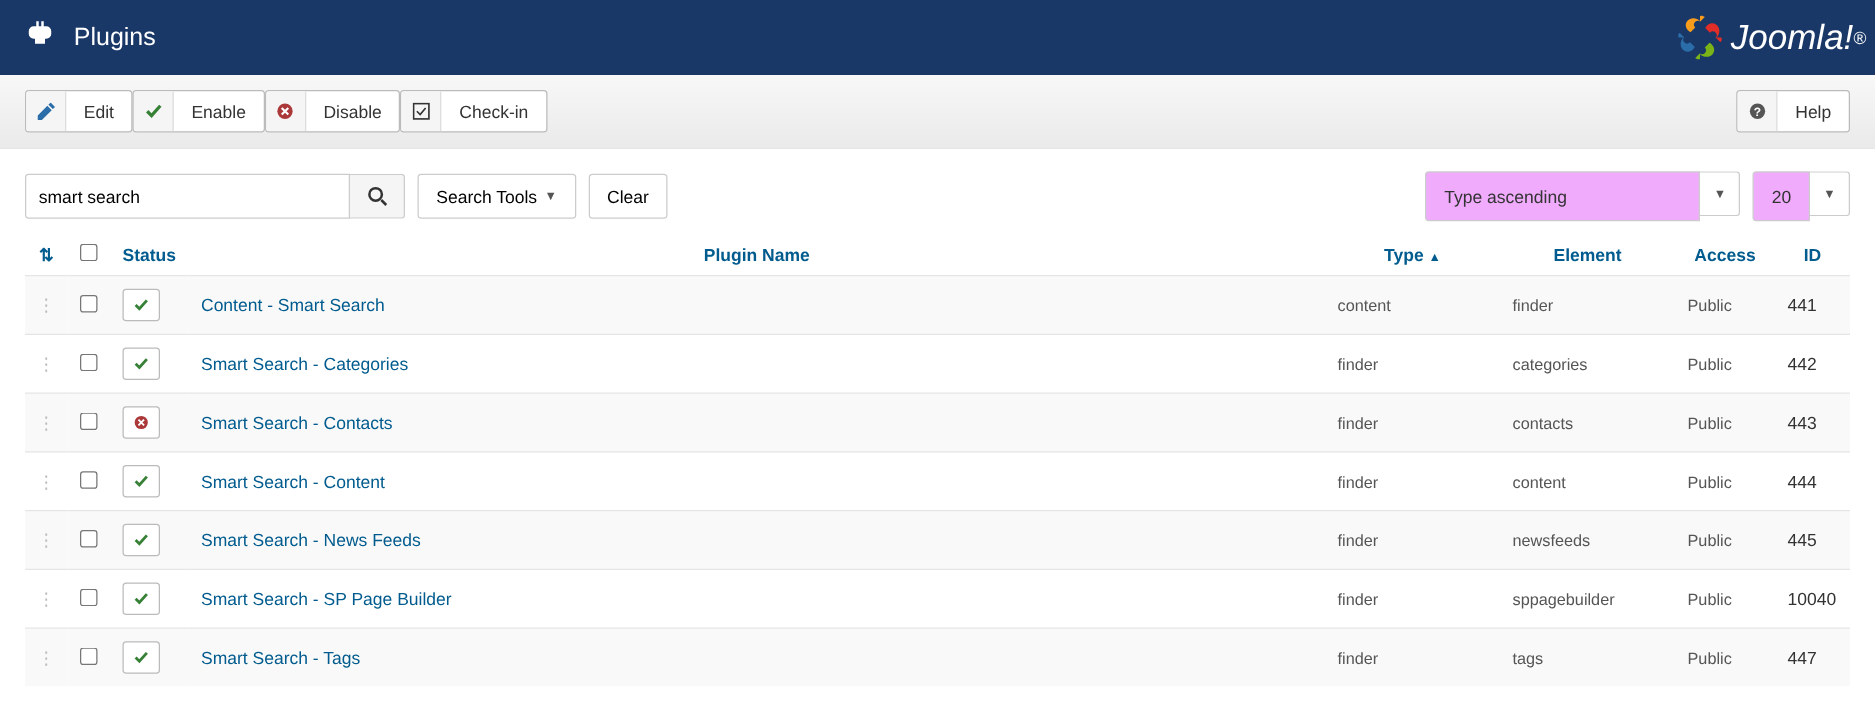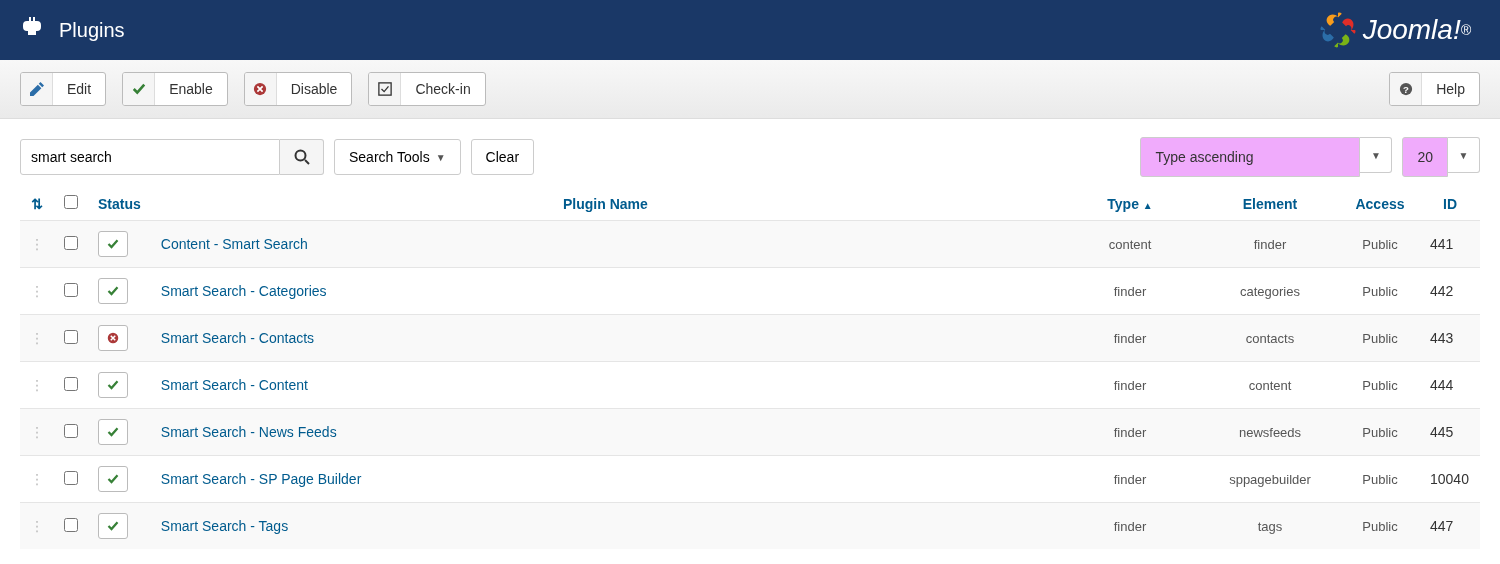--- a/index.html
+++ b/index.html
@@ -8,31 +8,31 @@
     .header {
       background: #1a3867;
       height: 60px;
       display: flex;
       align-items: center;
       padding: 0 20px;
       position: relative;
     }
     .header-icon { color: #fff; font-size: 22px; margin-right: 15px; }
     .header-title { color: #fff; font-size: 20px; font-weight: 400; }
-    .joomla-logo { position: absolute; right: 29px; display: flex; align-items: center; color: #fff; font-size: 28px; font-style: italic; }
+    .joomla-logo { position: absolute; right: 7px; display: flex; align-items: center; color: #fff; font-size: 28px; font-style: italic; }
     .joomla-logo svg { margin-right: 6px; }
     
     .toolbar {
       background: #f2f2f2;
       background: linear-gradient(#f8f8f8, #eaeaea);
       border-bottom: 1px solid #ddd;
       padding: 12px 20px;
       display: flex;
       align-items: flex-start;
-      gap: 16px;
+      gap: 0;
     }
     .toolbar-spacer { flex: 1; }
     .btn {
       display: inline-flex;
       align-items: center;
       background: #fff;
       border: 1px solid #bbb;
       border-radius: 3px;
       cursor: pointer;
       overflow: hidden;
@@ -135,21 +135,21 @@
       border-radius: 3px;
       display: flex;
       align-items: center;
       justify-content: center;
       cursor: pointer;
       background: #fff;
     }
     .plugin-link { color: #005b8e; text-decoration: none; cursor: pointer; }
     .sort-caret { font-size: 10px; }
     .caret-down { font-size: 10px; color: #555; }
-    .muted { color: #555; font-size: 13px; text-align: center; }
+    .muted { color: #555; font-size: 13px; }
   </style>
 </head>
 <body>
 
 <div class="header">
   <span class="header-icon">
     <svg width="24" height="24" viewBox="0 0 24 24" fill="white">
         <path d="M9 2v4H7a4 4 0 0 0-4 4v2a4 4 0 0 0 4 4h1v4h8v-4h1a4 4 0 0 0 4-4v-2a4 4 0 0 0-4-4h-2V2h-2v4h-2V2H9z"></path>
       </svg>
   </span>

